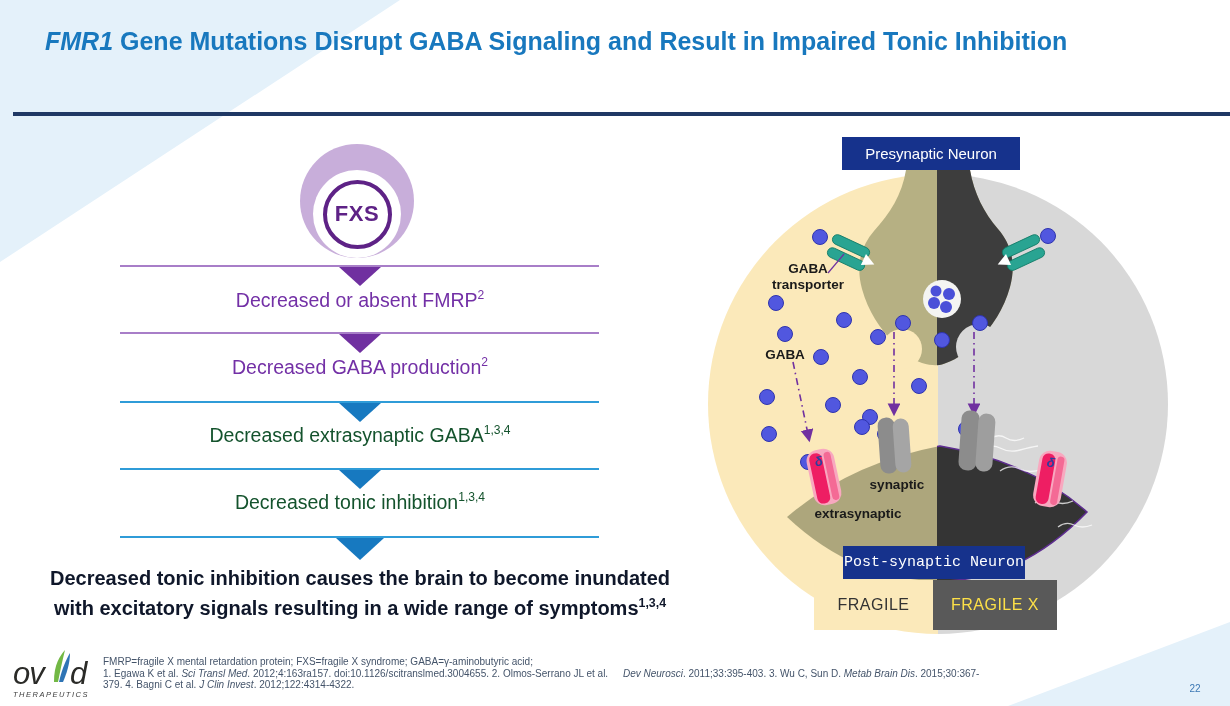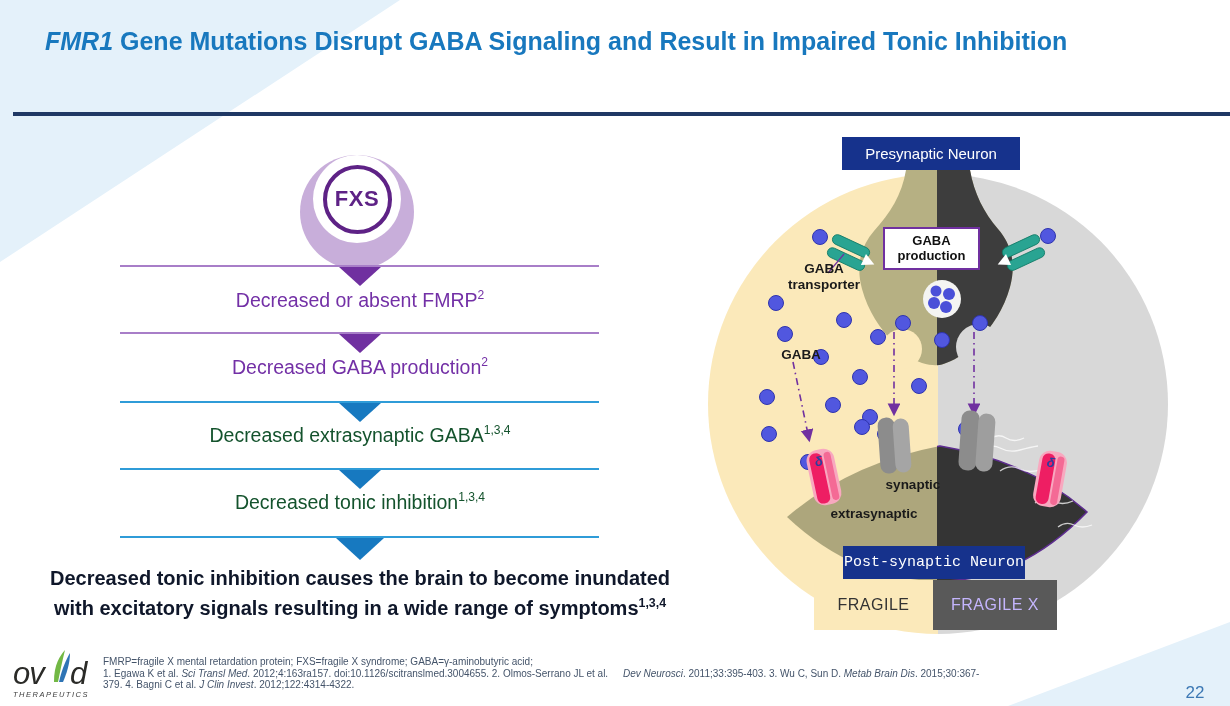--- a/index.html
+++ b/index.html
@@ -8,22 +8,22 @@
   
   .corner-tl{position:absolute;left:0;top:0;width:400px;height:262px;
              background:#E4F1FA;clip-path:polygon(0 0,100% 0,0 100%);}
   .corner-br{position:absolute;right:0;bottom:0;width:222px;height:84px;
              background:#E4F1FA;clip-path:polygon(100% 0,100% 100%,0 100%);}
   
   .title{position:absolute;left:27px;top:26px;width:1185px;
          font-size:25px;line-height:31px;font-weight:bold;color:#1878BE;}
   .divider{position:absolute;left:13px;right:0;top:112px;height:4px;background:#1F3864;}
   
-  .fxs-badge{position:absolute;left:300px;top:155px;width:114px;height:114px;border-radius:50%;
-             background:#C8AEDA;display:flex;align-items:flex-start;justify-content:center;}
+  .fxs-badge{position:absolute;left:300px;top:144px;width:114px;height:114px;border-radius:50%;
+             background:#C8AEDA;display:flex;align-items:flex-end;justify-content:center;}
   .fxs-white{width:88px;height:88px;background:#fff;border-radius:50%;
              display:flex;align-items:center;justify-content:center;}
   .fxs-inner{width:61px;height:61px;border:4px solid #5E2286;border-radius:50%;
              display:flex;align-items:center;justify-content:center;
              font-weight:bold;font-size:22px;color:#5E2286;letter-spacing:.5px;}
   
   .flow-line{position:absolute;left:120px;width:479px;height:2px;}
   .flow-line.purple{background:#A87EC8;}
   .flow-line.blue{background:#2F9CD8;}
   .flow-arrow{position:absolute;left:339px;width:0;height:0;
@@ -43,35 +43,35 @@
   .diagram svg{position:absolute;left:0;top:0;}
   .neuron-tag{position:absolute;background:#16328C;color:#fff;font-size:15px;
               display:flex;align-items:center;justify-content:center;}
   .tag-pre{left:152px;top:4px;width:178px;height:33px;}
   .tag-post{left:153px;top:413px;width:182px;height:33px;z-index:6;font-family:Liberation Mono, monospace;}
   .gaba-prod-box{position:absolute;left:193px;top:94px;width:93px;height:39px;
                  background:#fff;border:2px solid #7030A0;z-index:5;
                  display:flex;align-items:center;justify-content:center;text-align:center;
                  font-size:13px;font-weight:bold;color:#111;line-height:1.15;}
   .diag-label{position:absolute;text-align:center;font-size:13.5px;font-weight:bold;
-              color:#1A1A1A;line-height:1.2;z-index:5;margin-left:16px;}
+              color:#1A1A1A;line-height:1.2;z-index:5;}
   .lbl-transporter{left:68px;top:128px;width:100px;}
   .lbl-gaba{left:60px;top:214px;width:70px;}
   .lbl-synaptic{left:157px;top:344px;width:100px;}
   .lbl-extrasynaptic{left:108px;top:373px;width:120px;}
   .legend-box{position:absolute;top:447px;height:50px;display:flex;align-items:center;
               justify-content:center;font-size:16px;letter-spacing:.5px;z-index:6;}
   .legend-healthy{left:124px;width:119px;background:#FBE9BA;color:#333;}
-  .legend-fragile{left:243px;width:124px;background:#595959;color:#c4b5fd;}
+  .legend-fragile{left:243px;width:124px;background:#595959;color:#fde047;}
   
   .logo{position:absolute;left:12px;top:648px;font-style:italic;}
   .footnote{position:absolute;left:103px;top:656px;width:950px;
             font-size:10px;line-height:11.5px;color:#44546A;}
   .page-number{position:absolute;left:1180px;top:683px;width:30px;text-align:center;
-               font-size:17px;color:#3C78B4;}
+               font-size:10px;color:#3C78B4;}
 </style>
 </head>
 <body>
 
 <div class="slide">
 
   <div class="corner-tl"></div>
   <div class="corner-br"></div>
 
   <div class="title"><span style="font-style: italic; margin-left: 18px;">FMR1</span><span> Gene Mutations Disrupt GABA Signaling and Result in Impaired Tonic Inhibition</span></div>
@@ -216,21 +216,20 @@
       <g transform="translate(347,100) scale(-1,1) rotate(25)">
         <rect x="0" y="0" width="40" height="10" rx="5" fill="#29A492" stroke="#117A66" stroke-width="0.8"></rect>
         <rect x="1" y="14" width="40" height="10" rx="5" fill="#29A492" stroke="#117A66" stroke-width="0.8"></rect>
         <path d="M37,6 L49,12 L37,18 Z" fill="#FFFFFF"></path>
       </g>
 
       <line x1="138" y1="140" x2="154" y2="121" stroke="#7030A0" stroke-width="1.2"></line>
     </svg>
 
     <div class="neuron-tag tag-pre">Presynaptic Neuron</div>
-    <div class="gaba-prod-box">GABA production</div>
     <div class="diag-label lbl-transporter">GABA transporter</div>
     <div class="diag-label lbl-gaba">GABA</div>
     <div class="diag-label lbl-synaptic">synaptic</div>
     <div class="diag-label lbl-extrasynaptic">extrasynaptic</div>
     <div class="neuron-tag tag-post">Post-synaptic Neuron</div>
     <div class="legend-box legend-healthy">FRAGILE</div>
     <div class="legend-box legend-fragile">FRAGILE X</div>
   </div>
 
   <div class="logo">

